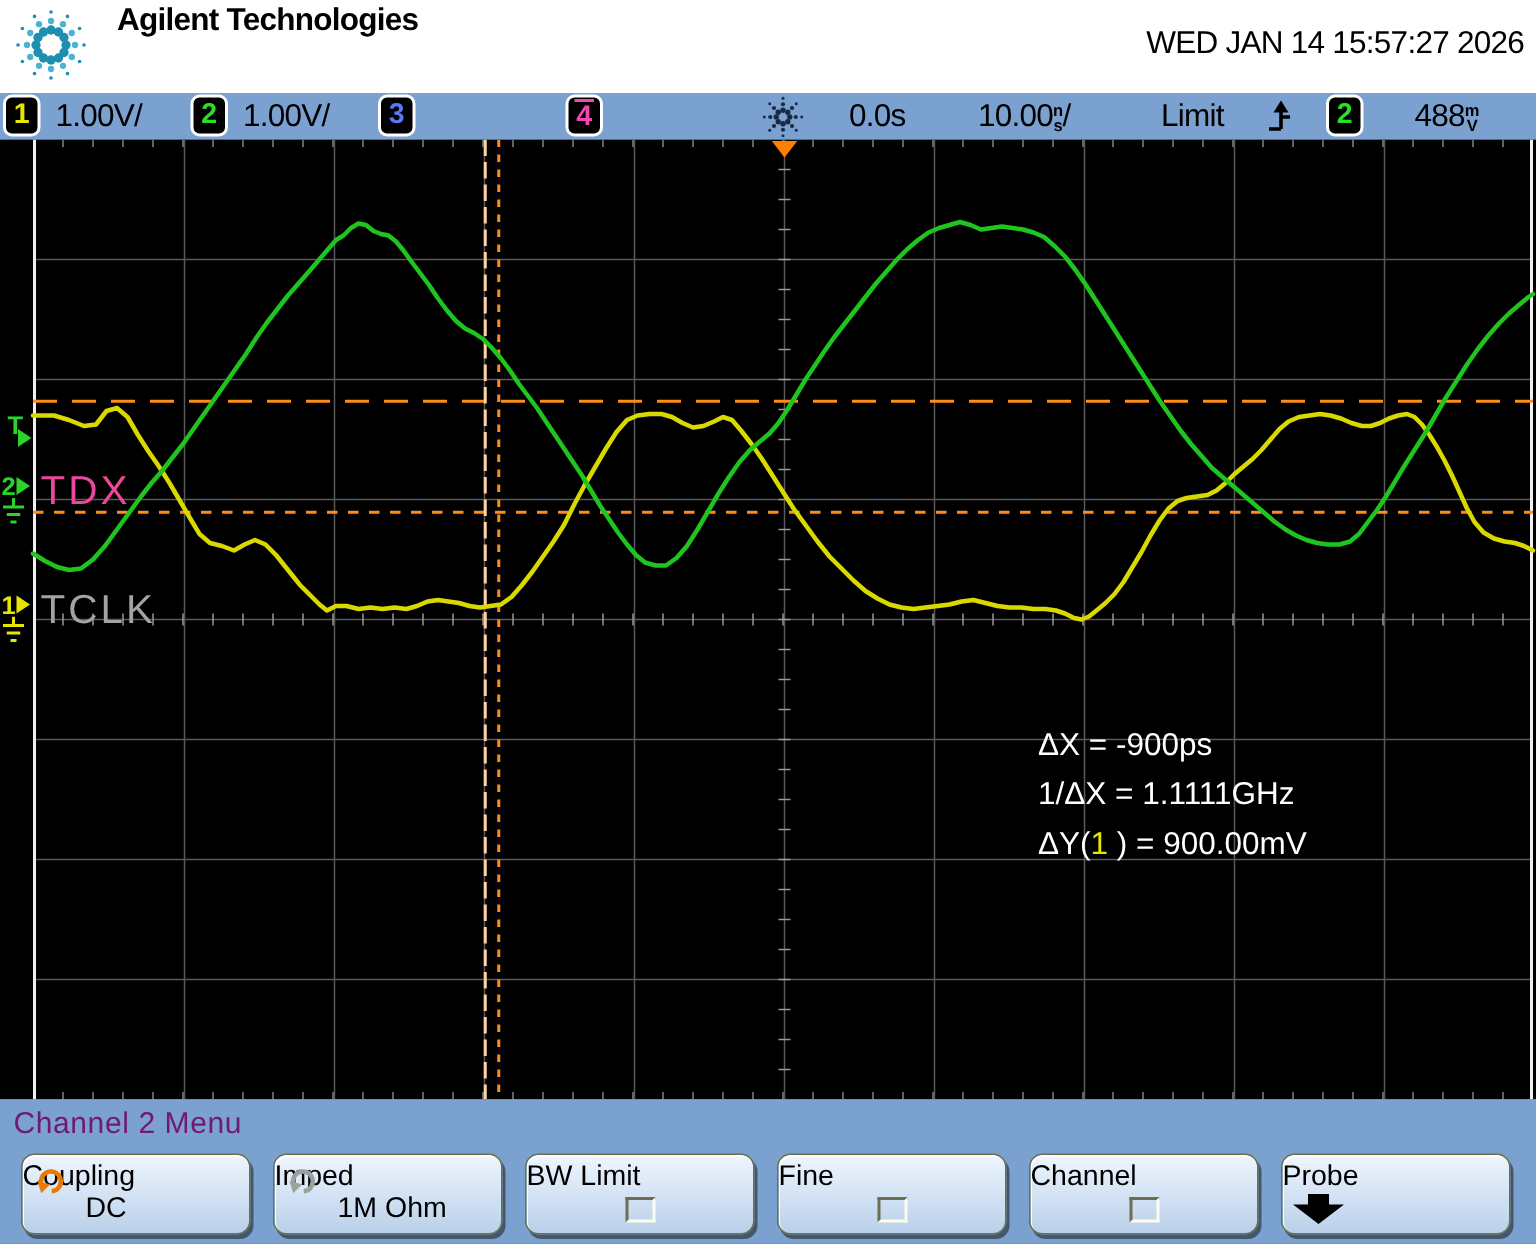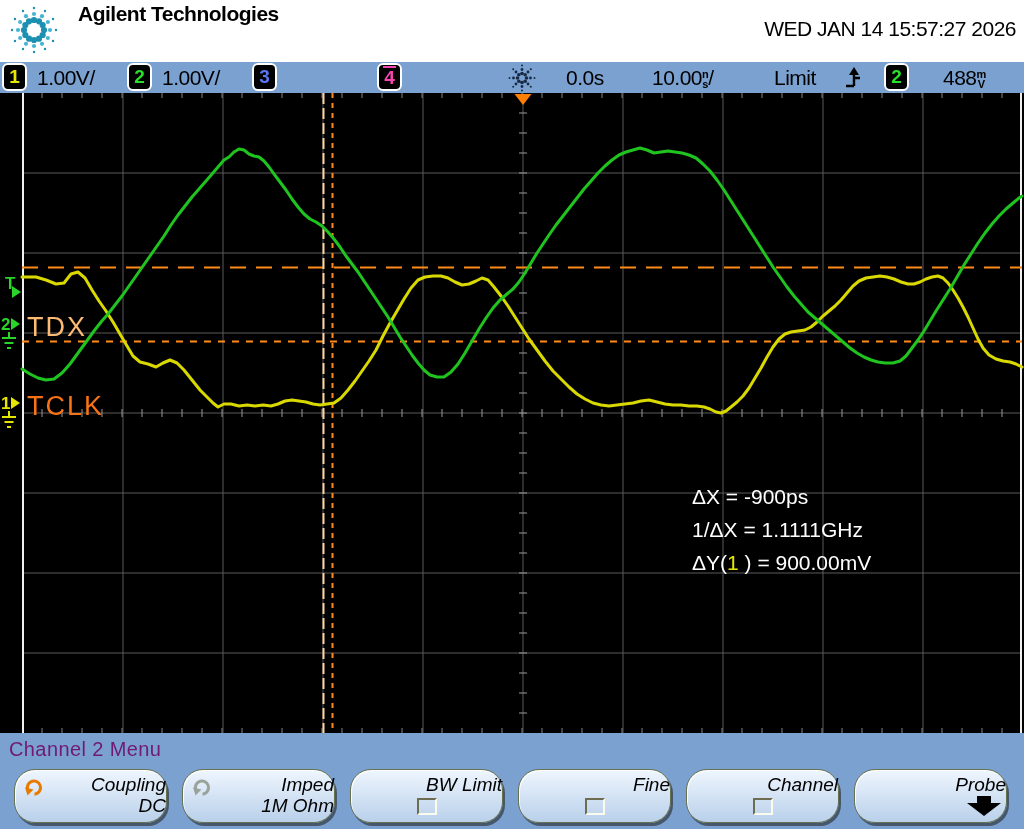--- a/index.html
+++ b/index.html
@@ -21,25 +21,25 @@
   .scope{position:absolute;left:0;top:93px;width:1024px;height:640px;background:#000;}
   .scope svg.plot{position:absolute;left:0;top:0;}
   .marker{position:absolute;font-weight:bold;}
   .tri{position:absolute;width:0;height:0;border-style:solid;border-color:transparent;}
   .wavelabel{position:absolute;font-size:27px;letter-spacing:2px;}
   .meas{position:absolute;left:692px;top:387px;color:#fff;font-size:21px;line-height:33px;white-space:nowrap;}
   .gnd{position:absolute;}
   
   .menubar{position:absolute;left:0;top:733px;width:1024px;height:96px;background:#7aa1cf;}
   .menutitle{position:absolute;left:9px;top:5px;font-size:20px;color:#701a75;letter-spacing:.4px;}
-  .skey{position:absolute;top:36px;width:153px;height:54px;border-radius:21px;box-sizing:border-box;
+  .skey{position:absolute;top:36px;width:153px;height:54px;border-radius:9px;box-sizing:border-box;
         background:linear-gradient(180deg,#eff6fe 0%,#d4e3f4 50%,#b9d0ea 100%);
         border:1px solid #66714f;
         box-shadow:inset 1px 1px 0 #ffffff, 2px 3px 0 #46566b;
-        text-align:right;cursor:pointer;font-style:italic;}
+        text-align:left;cursor:pointer;}
   .skey .l1{margin-top:4px;font-size:19px;line-height:21px;}
   .skey .l2{font-size:19px;line-height:21px;padding-left:42px;}
   .knob{position:absolute;left:9px;top:7px;}
   .cb{width:20px;height:17px;margin:3px auto 0;box-sizing:border-box;border:2px solid;
       border-color:#6d6d52 #fbfbee #fbfbee #6d6d52;}
 </style>
 </head>
 <body>
 
 <div class="screen">
@@ -349,29 +349,29 @@
 
     <div class="marker" style="left:5px;top:181px;color:#2ad42a;font-size:17px;">T</div>
     <div class="tri" style="left:12px;top:193px;border-width:6px 0 6px 9px;border-left-color:#2ad42a;"></div>
 
     <div class="marker" style="left:1px;top:222px;color:#2ad42a;font-size:17px;">2</div>
     <div class="tri" style="left:11px;top:225px;border-width:6px 0 6px 9px;border-left-color:#2ad42a;"></div>
     <svg class="gnd" style="left:1px;top:239px;color:#2ad42a;" width="18" height="22" viewBox="0 0 18 22">
       <path d="M8,0 V6 M1,6 H15 M3.5,11 H12.5 M6,16 H10" stroke="currentColor" stroke-width="2" fill="none"></path>
     </svg>
 
-    <div class="wavelabel" style="left:27px;top:219px;color:#fdba74;">TDX</div>
+    <div class="wavelabel" style="left:27px;top:219px;color:#ec4899;">TDX</div>
 
     <div class="marker" style="left:1px;top:301px;color:#e6e600;font-size:17px;">1</div>
     <div class="tri" style="left:11px;top:304px;border-width:6px 0 6px 9px;border-left-color:#e6e600;"></div>
     <svg class="gnd" style="left:1px;top:318px;color:#e6e600;" width="18" height="22" viewBox="0 0 18 22">
       <path d="M8,0 V6 M1,6 H15 M3.5,11 H12.5 M6,16 H10" stroke="currentColor" stroke-width="2" fill="none"></path>
     </svg>
 
-    <div class="wavelabel" style="left:27px;top:298px;color:#f97316;">TCLK</div>
+    <div class="wavelabel" style="left:27px;top:298px;color:#a3a3a3;">TCLK</div>
 
     <div class="meas">
       <div>ΔX = -900ps</div>
       <div>1/ΔX = 1.1111GHz</div>
       <div><span>ΔY(</span><span style="color:#e6e600;">1</span><span> ) = 900.00mV</span></div>
     </div>
   </div>
 
   <div class="menubar">
     <div class="menutitle">Channel 2  Menu</div>

